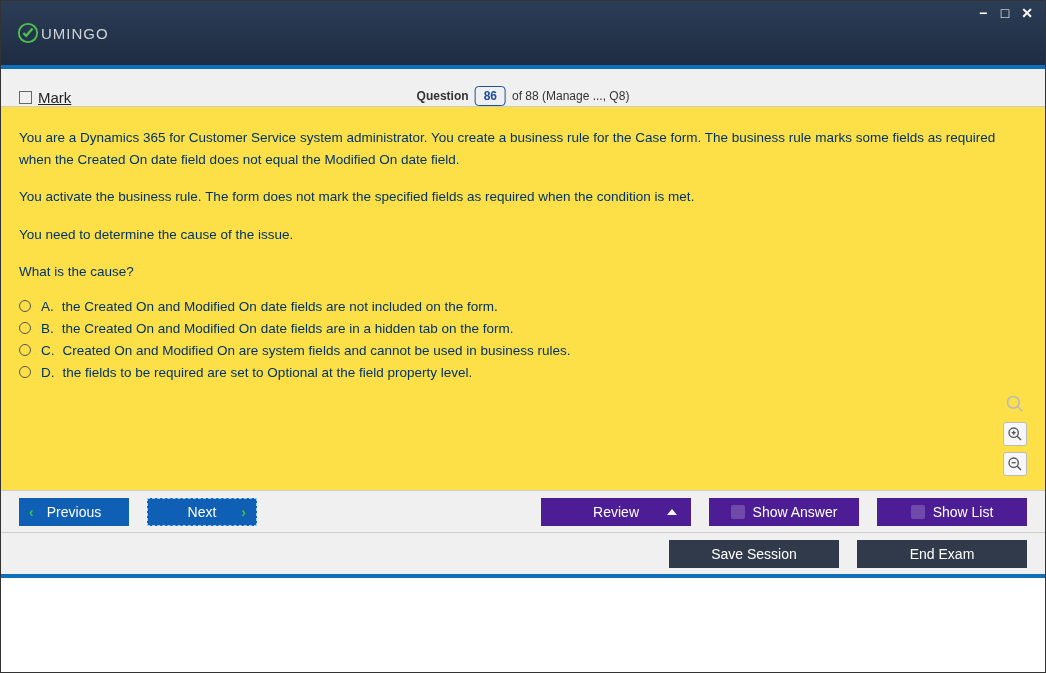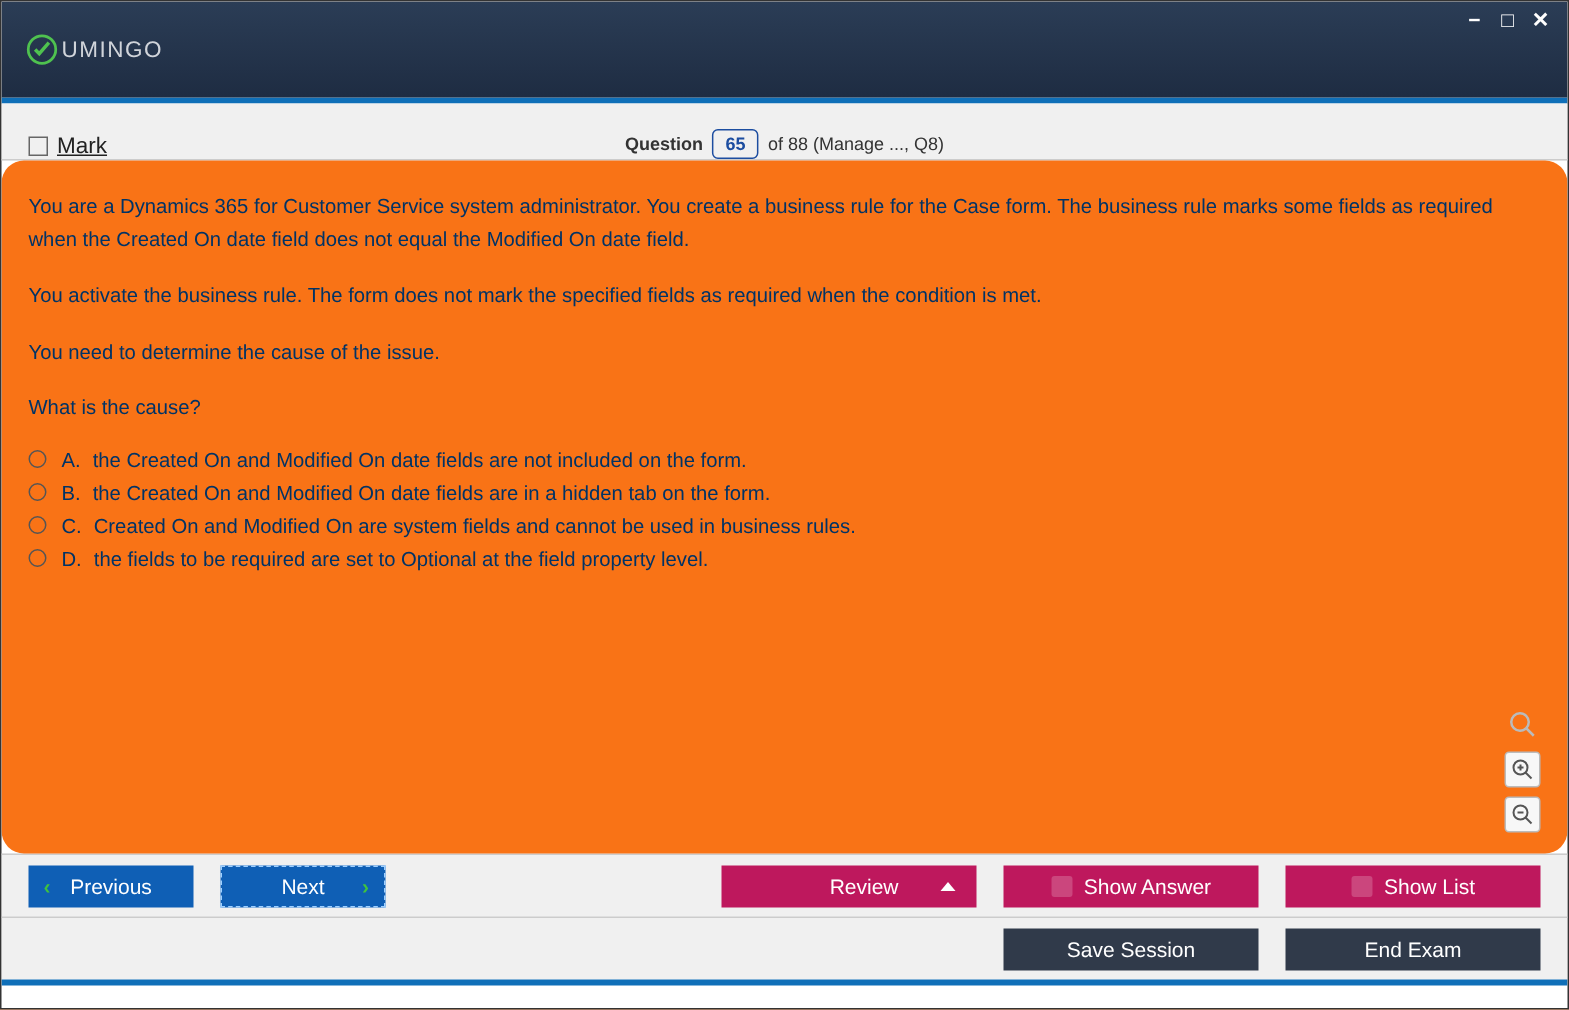--- a/index.html
+++ b/index.html
@@ -12,40 +12,40 @@
 .win-controls { position: absolute; top: 4px; right: 10px; display: flex; gap: 6px; color: #fff; }
 .win-btn { width: 16px; height: 16px; display:flex; align-items:center; justify-content:center; cursor:pointer; font-weight:bold; font-size:14px;}
 .blue-line { height: 4px; background: #0f6fb8; }
 .info-bar { background: #f0f0f0; height: 38px; display: flex; align-items: flex-end; padding: 0 18px; position: relative; border-bottom: 1px solid #ccc;}
 .mark-wrap { display: flex; align-items: center; cursor:pointer;}
 .mark-chk { width: 13px; height: 13px; border: 1px solid #666; margin-right: 6px; }
 .mark-lbl { font-size: 15px; text-decoration: underline; color: #222;}
 .question-nav { position: absolute; left: 50%; transform: translateX(-50%); display: flex; align-items: center; font-size: 12px; color: #333; }
 .question-nav .q-label { font-weight: bold; margin-right: 6px; }
 .q-num { border: 1.5px solid #1c4da0; border-radius: 4px; padding: 2px 8px; color: #1c4da0; font-weight: bold; margin-right: 6px; }
-.content { padding: 20px 18px 10px 18px; height: 462px; position: relative; background:#f97316;border-radius:15px; }
+.content { padding: 20px 18px 10px 18px; height: 383px; position: relative; background:#fde047; }
 .question-text { color: #003366; font-size: 13.5px; line-height: 1.6; }
 .question-text p { margin-bottom: 16px; }
 .options { margin-top: 4px; }
 .option-row { display: flex; align-items: center; margin-bottom: 7px; color: #003366; font-size: 13.5px; cursor:pointer;}
 .radio { width: 12px; height: 12px; border: 1.5px solid #555; border-radius: 50%; margin-right: 10px; flex-shrink: 0; }
 .opt-letter { margin-right: 8px; }
 .zoom-tools { position: absolute; right: 18px; bottom: 14px; display: flex; flex-direction: column; gap: 6px; align-items:center;}
 .zoom-btn { width: 24px; height: 24px; border: 1px solid #bbb; border-radius: 3px; background: #f7f7f7; display:flex; align-items:center; justify-content:center; cursor:pointer; color:#555; font-weight:bold;}
 .search-ico { width:24px; height:24px; display:flex; align-items:center; justify-content:center; color:#bbb;}
 .footer1 { background: #f0f0f0; height: 42px; display: flex; align-items: center; padding: 0 18px; gap: 18px; border-top:1px solid #ccc;}
 .footer2 { background: #f0f0f0; height: 42px; display: flex; align-items: center; justify-content: flex-end; padding: 0 18px; gap: 18px; border-top:1px solid #ccc;}
 .blue-line2 { height: 4px; background: #0f6fb8; }
 .btn { height: 28px; display: flex; align-items: center; justify-content: center; font-size: 14px; cursor:pointer; font-family:Arial;}
 .btn-blue { background: #0f5fb5; color: #fff; width: 110px; position: relative;}
 .btn-blue.next { border: 1px dashed #9fd0ff; text-align: right; }
 .btn-blue .chev { position: absolute; font-weight:bold; color:#3fc23f;}
 .btn-blue .chev.l { left: 10px;}
 .btn-blue .chev.r { right: 10px;}
-.btn-orange { background: #be185d; color: #fff; width: 170px; display:flex; align-items:center; justify-content:center; gap:8px;}
+.btn-orange { background: #4c1d95; color: #fff; width: 150px; display:flex; align-items:center; justify-content:center; gap:8px;}
 .btn-orange .ico { width:14px; height:14px; background:#fff3; border-radius:2px;}
 .btn-dark { background: #303a4a; color: #fff; width: 170px;}
 .spacer { flex: 1; }
 .review-tri { width: 0; height: 0; border-left: 5px solid transparent; border-right: 5px solid transparent; border-bottom: 6px solid #fff; margin-left:20px;}
 </style>
 </head>
 <body>
 
 <div class="titlebar">
   <div class="logo">
@@ -63,21 +63,21 @@
 </div>
 <div class="blue-line"></div>
 
 <div class="info-bar">
   <div class="mark-wrap">
     <div class="mark-chk"></div>
     <span class="mark-lbl">Mark</span>
   </div>
   <div class="question-nav">
     <span class="q-label">Question</span>
-    <span class="q-num">65</span>
+    <span class="q-num">86</span>
     <span>of 88 (Manage ..., Q8)</span>
   </div>
 </div>
 
 <div class="content">
   <div class="question-text">
     <p>You are a Dynamics 365 for Customer Service system administrator. You create a business rule for the Case form. The business rule marks some fields as required when the Created On date field does not equal the Modified On date field.</p>
     <p>You activate the business rule. The form does not mark the specified fields as required when the condition is met.</p>
     <p>You need to determine the cause of the issue.</p>
     <p>What is the cause?</p>

